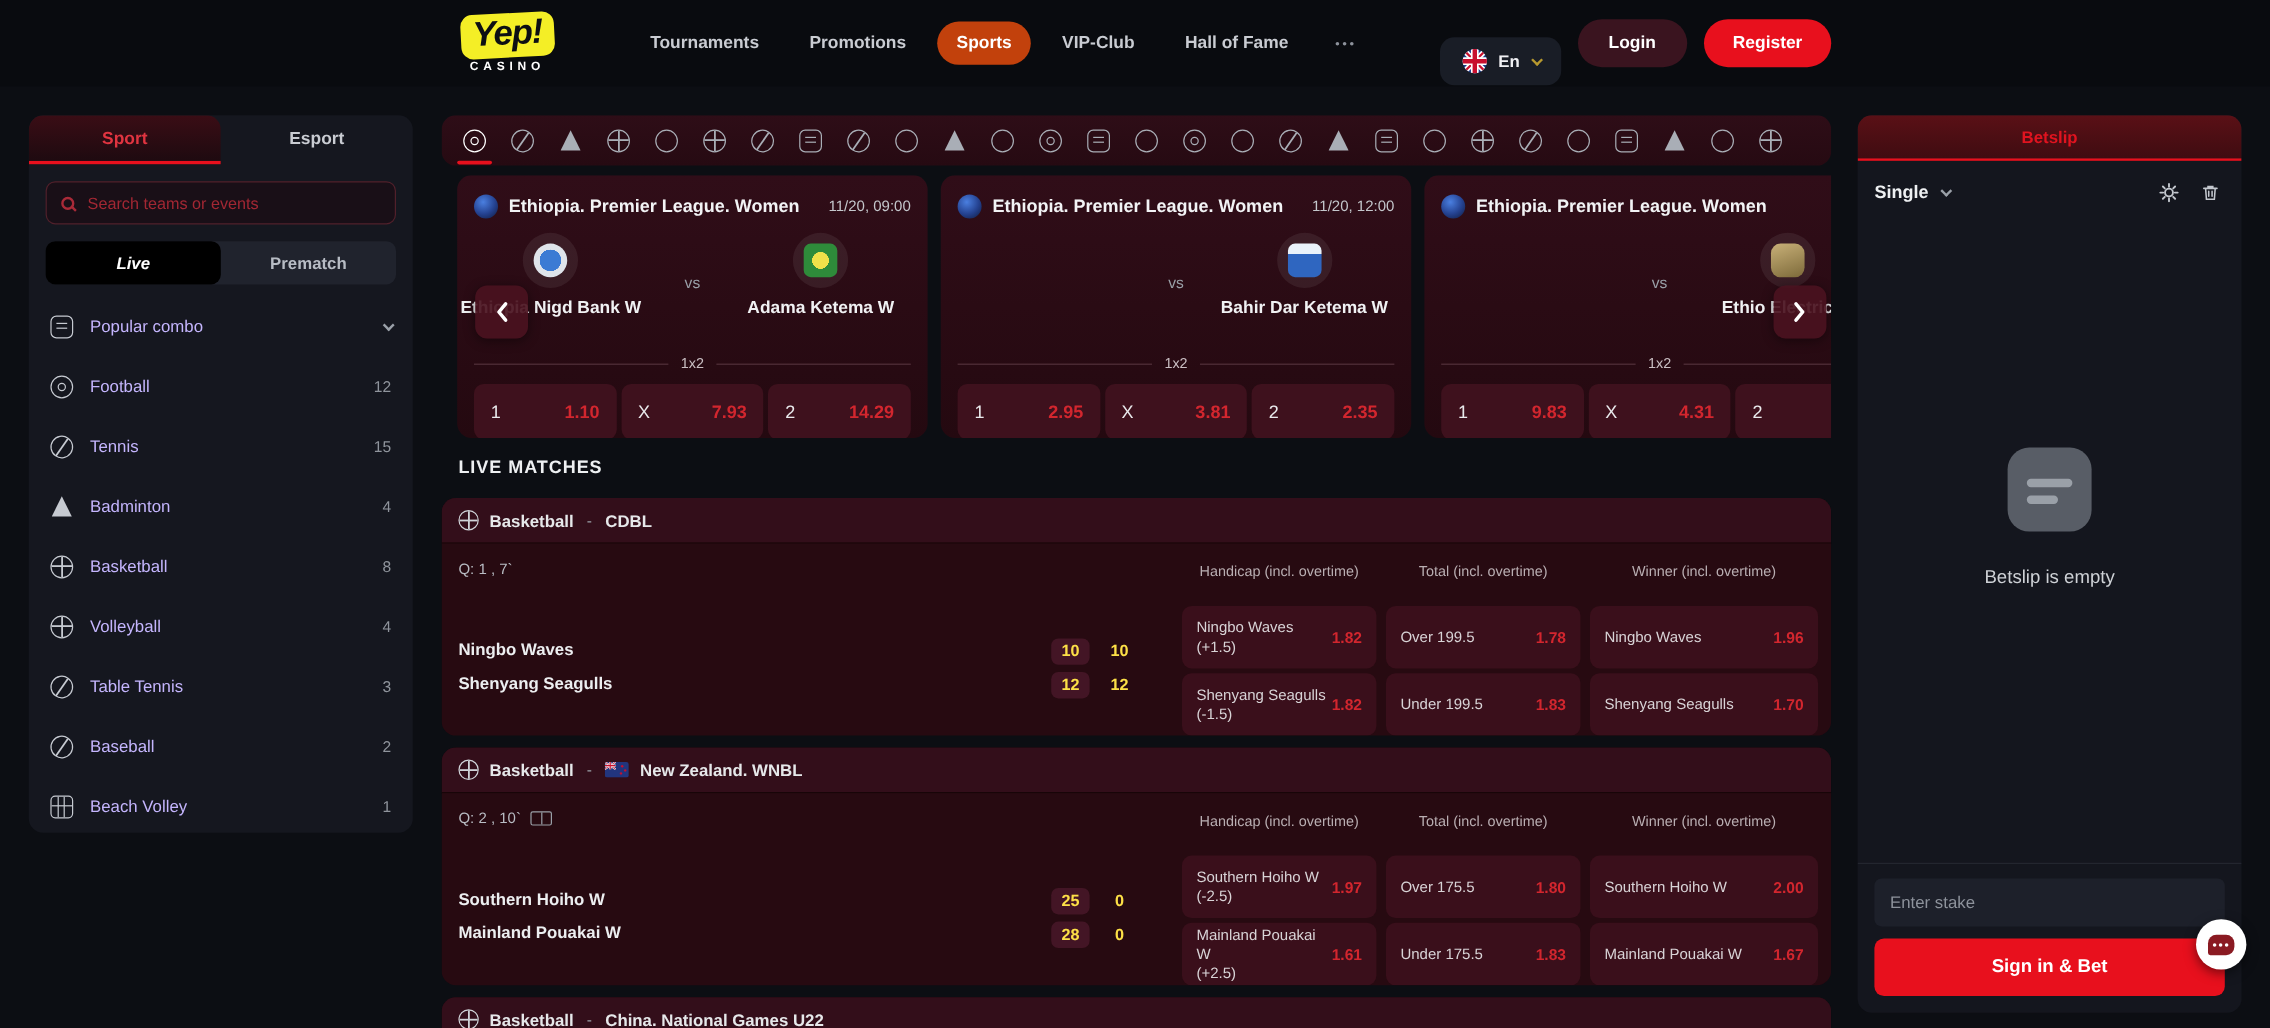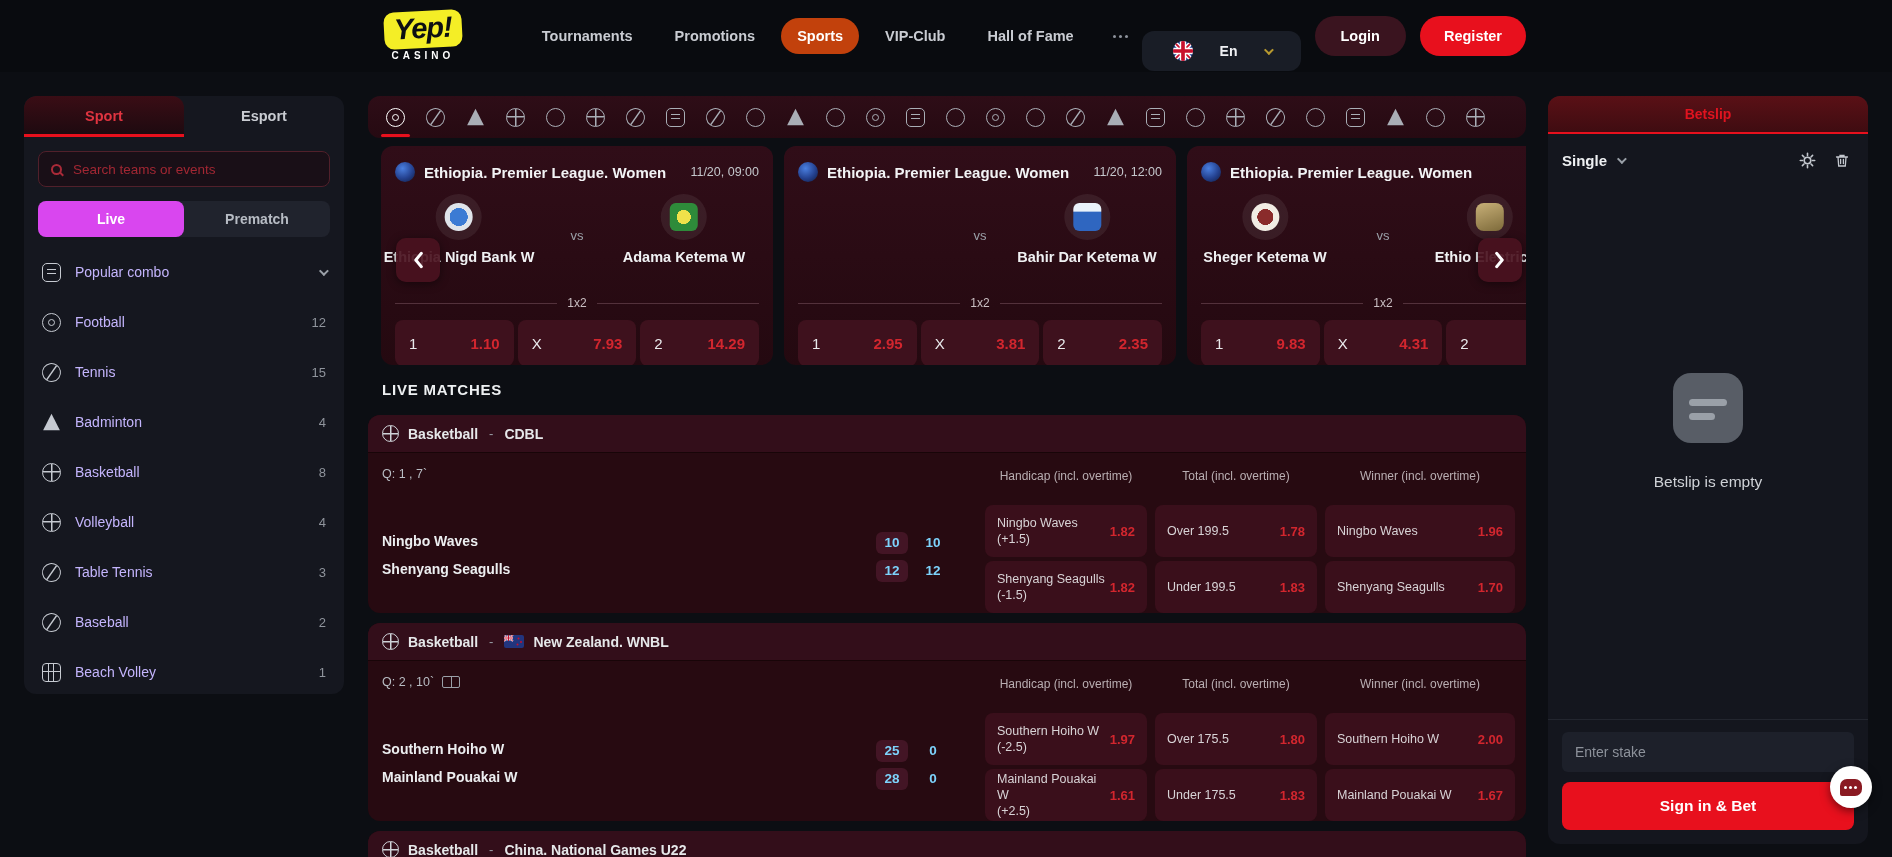--- a/index.html
+++ b/index.html
@@ -12,40 +12,40 @@
   .logo-bubble{background:#f4ee26;border-radius:10px;padding:1px 10px 3px;transform:rotate(-3deg);position:relative;}
   .logo-bubble::after{content:'';position:absolute;right:10px;bottom:-7px;border:7px solid transparent;border-top-color:#f4ee26;border-right-width:2px;}
   .logo-yep{font-size:29px;font-weight:900;font-style:italic;color:#0d0f13;letter-spacing:-1px;}
   .logo-sub{color:#fff;font-size:10px;letter-spacing:4px;font-weight:700;margin-top:2px;}
   .nav{display:flex;align-items:center;gap:10px;}
   .nav-item{color:#c9ccd2;font-size:14.5px;font-weight:600;padding:10px 16px;border-radius:20px;cursor:pointer;white-space:nowrap;}
   .nav-item.active{background:#c2410c;color:#fff;}
   .more-dots{width:30px;display:flex;justify-content:center;margin-left:6px;cursor:pointer;}
   .more-dots i{width:3px;height:3px;border-radius:50%;background:#8d929b;box-shadow:6px 0 0 #8d929b,12px 0 0 #8d929b;display:block;margin-right:12px;}
   .hdr-right{margin-left:auto;display:flex;align-items:center;gap:14px;}
-  .lang-pill{display:flex;align-items:center;gap:26px;background:#191d26;border-radius:12px;padding:9px 30px;cursor:pointer;margin-top:30px;}
+  .lang-pill{display:flex;align-items:center;gap:9px;background:#191d26;border-radius:12px;padding:9px 18px;cursor:pointer;margin-top:30px;}
   .lang-code{color:#f0f1f4;font-size:14px;font-weight:700;}
   .caret{width:7px;height:7px;border-right:2px solid #b7992f;border-bottom:2px solid #b7992f;transform:rotate(45deg) translateY(-2px);}
   .caret.gray{border-color:#9aa0a8;}
   .btn-login{background:#3a141f;color:#fff;font-size:14.5px;font-weight:700;border:none;border-radius:22px;padding:12px 26px;cursor:pointer;}
   .btn-register{background:#e8101d;color:#fff;font-size:14.5px;font-weight:700;border:none;border-radius:22px;padding:12px 24px;cursor:pointer;}
 
   
   .sidebar{position:absolute;left:24px;top:96px;width:320px;height:598px;background:#15171f;border-radius:12px;overflow:hidden;}
   .sb-tabs{display:flex;}
   .sb-tab{flex:1;text-align:center;padding:12px 0 10px;font-size:14.5px;font-weight:700;color:#c9ccd2;cursor:pointer;border-bottom:3px solid transparent;border-radius:12px 12px 0 0;}
   .sb-tab.active{color:#e03440;background:linear-gradient(180deg,#3a0d15,#1e0a10);border-bottom-color:#e8101d;}
   .sb-search{margin:14px;display:flex;align-items:center;gap:9px;background:#190f17;border:1px solid #51202b;border-radius:8px;padding:0 12px;height:36px;}
   .mag{width:11px;height:11px;border:2px solid #a92a38;border-radius:50%;position:relative;flex:0 0 auto;}
   .mag::after{content:'';position:absolute;width:5px;height:2px;background:#a92a38;transform:rotate(45deg);right:-4px;bottom:-2px;}
   .sb-search input{background:transparent;border:none;outline:none;color:#d36;font-size:13.5px;width:100%;}
   .sb-search input::placeholder{color:#a22733;}
   .sb-toggle{margin:2px 14px 10px;background:#20232d;border-radius:8px;display:flex;height:36px;}
   .sb-toggle .opt{flex:1;display:flex;align-items:center;justify-content:center;font-size:14px;font-weight:700;color:#b7bcc4;border-radius:8px;cursor:pointer;}
-  .sb-toggle .opt.active{background:#d946ef;color:#fff;}
+  .sb-toggle .opt.active{background:#000000;color:#fff;font-style:italic;}
   .sb-item{display:flex;align-items:center;gap:14px;height:50px;padding:0 18px;cursor:pointer;}
   .sb-item .lbl{color:#c4b5fd;font-size:14px;flex:1;}
   .sb-item .cnt{color:#8f949c;font-size:13px;}
   .sb-item .sicon{color:#c6cad1;}
 
   
   .sicon{display:inline-block;width:19px;height:19px;position:relative;color:#a9aeb6;flex:0 0 auto;}
   .shape-ball{border:1.5px solid currentColor;border-radius:50%;}
   .shape-panel{border:1.5px solid currentColor;border-radius:50%;}
   .shape-panel::after{content:'';position:absolute;inset:5px;border:1.5px solid currentColor;border-radius:50%;}
@@ -99,21 +99,21 @@
   
   .lm{position:absolute;left:0;width:100%;height:198px;background:#270a11;border-radius:12px;overflow:hidden;}
   .lm-head{height:38px;background:#330e1a;display:flex;align-items:center;gap:9px;padding:0 14px;border-bottom:1px solid #180508;}
   .lm-head .sicon{width:17px;height:17px;color:#cfd3d8;}
   .lm-sport,.lm-league{color:#e6e8ea;font-size:14px;font-weight:600;}
   .lm-dash{color:#9aa0a8;font-size:13px;margin:0 2px;}
   .lm-body{position:absolute;left:0;top:38px;right:0;bottom:0;}
   .lm-meta{position:absolute;left:14px;top:14px;color:#b9bdc4;font-size:12.5px;display:flex;align-items:center;gap:8px;}
   .lm-team{position:absolute;left:14px;height:20px;color:#eceef0;font-size:14px;font-weight:600;}
   .lm-team.t1{top:80px;}.lm-team.t2{top:108px;}
-  .score{position:absolute;height:22px;line-height:22px;color:#7dd3fc;font-size:13.5px;font-weight:700;text-align:center;}
+  .score{position:absolute;height:22px;line-height:22px;color:#fde047;font-size:13.5px;font-weight:700;text-align:center;}
   .score.badge{left:508px;width:32px;background:#431525;border-radius:6px;}
   .score.plain{left:552px;width:26px;}
   .score.r1{top:79px;}.score.r2{top:107px;}
   .mcol{position:absolute;top:0;bottom:0;}
   .mcol.c1{left:617px;width:162px;}.mcol.c2{left:787px;width:162px;}.mcol.c3{left:957px;width:190px;}
   .mhead{position:absolute;left:0;right:0;top:16px;text-align:center;color:#b9aeb2;font-size:12px;}
   .obtn{position:absolute;left:0;right:0;height:52px;background:#3a0f1b;border:none;border-radius:8px;display:flex;align-items:center;justify-content:space-between;padding:0 12px;cursor:pointer;text-align:left;}
   .obtn.p1{top:52px;}.obtn.p2{top:108px;}
   .obtn .ol{color:#d8d3d6;font-size:12.5px;line-height:16px;}
   .obtn .ol .l2{display:block;}
@@ -355,26 +355,20 @@
         </div>
       </div>
 
       <div class="fcard">
         <div class="fc-head">
           <span class="league-ic"></span>
           <span class="fc-league">Ethiopia. Premier League. Women</span>
           <span class="fc-date"></span>
         </div>
         <div class="fc-teams">
-          <div class="fc-col home">
-              <span class="fc-logo">
-                <i></i>
-              </span>
-              <span class="fc-name">Sheger Ketema W</span>
-            </div>
           <span class="fc-vs">vs</span>
           <div class="fc-col away">
               <span class="fc-logo">
                 <i></i>
               </span>
               <span class="fc-name">Ethio Electric W</span>
             </div>
         </div>
         <div class="fc-div">
             <span class="fc-mkt">1x2</span>

